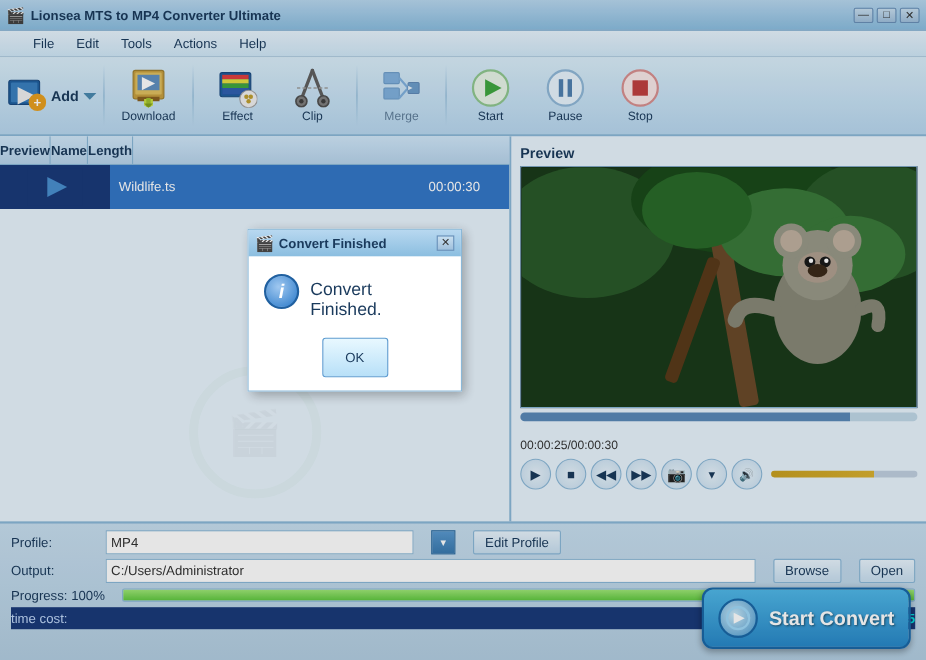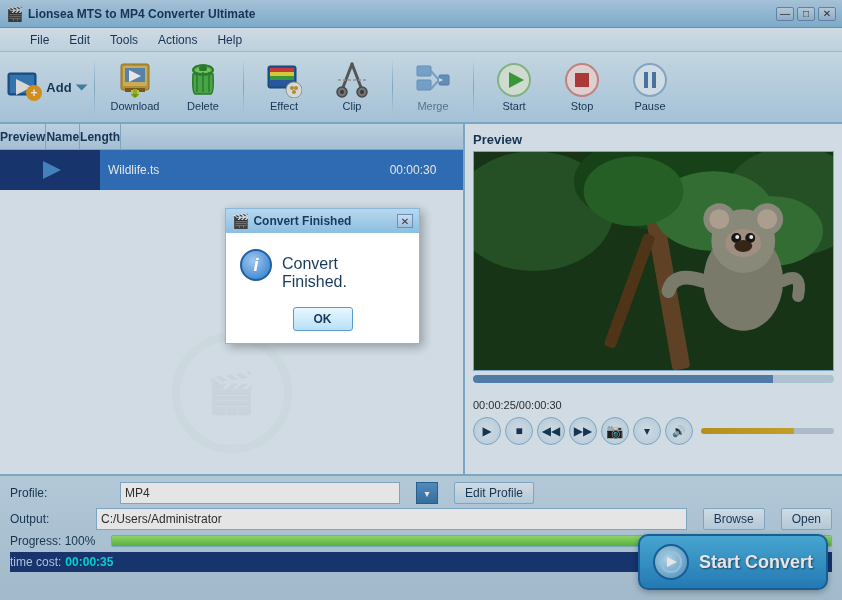--- a/index.html
+++ b/index.html
@@ -275,21 +275,21 @@
     }
     #progress-bar {
       height: 100%;
       background: linear-gradient(to bottom, #a0e878, #60c840);
       width: 100%;
     }
 
     #time-cost-bar {
       height: 20px;
       background: #1a3a7a;
-      display: flex; align-items: center; justify-content: flex-start;
+      display: flex; align-items: center; justify-content: space-between;
       font-size: 12px;
       color: #c0d8f8;
     }
     #time-cost-value { color: #00e8e8; font-weight: bold; }
 
     
     #start-convert-btn {
       position: absolute;
       right: 14px;
       bottom: 30px;
@@ -372,28 +372,28 @@
       font-style: italic;
       border: 2px solid #2060a0;
       flex-shrink: 0;
     }
     #dialog-message { font-size: 16px; color: #1a3a5c; padding-top: 6px; }
     #dialog-footer {
       display: flex; justify-content: center;
       padding: 6px 0 12px;
     }
     #dialog-ok-btn {
-      width: 60px; height: 24px;
+      width: 60px; height: 36px;
       background: linear-gradient(to bottom, #e8f8ff, #b8e0f8);
       border: 1px solid #5a9ad0;
       border-radius: 3px;
       font-size: 12px;
       color: #1a3a5c;
       cursor: pointer;
-      display: flex; align-items: center; justify-content: center; font-weight: bold;
+      display: flex; align-items: center; justify-content: center;
     }
 
     
     .watermark-circle {
       width: 120px; height: 120px;
       border-radius: 50%;
       border: 8px solid rgba(60, 160, 60, 0.3);
       display: flex; align-items: center; justify-content: center;
     }
     .watermark-inner { font-size: 40px; opacity: 0.4; }
@@ -444,35 +444,20 @@
         <polygon points="12,8 24,14 12,20" fill="white"></polygon>
         <path d="M8,26 L28,26 L28,30 L8,30 Z" fill="#8a6020"></path>
         <path d="M14,28 L22,28 L22,34 L18,36 L14,34 Z" fill="#c8e040"></path>
         <rect x="16" y="27" width="4" height="8" fill="#a0c030"></rect>
         <polygon points="14,32 22,32 18,36" fill="#80a020"></polygon>
       </svg>
     </div>
     <span class="toolbar-label">Download</span>
   </div>
 
-  <div class="toolbar-btn">
-    <div class="toolbar-icon">
-      <svg width="36" height="36" viewBox="0 0 36 36">
-        <ellipse cx="18" cy="8" rx="10" ry="5" fill="#50b850" stroke="#308830" stroke-width="1.5"></ellipse>
-        <ellipse cx="18" cy="8" rx="8" ry="3" fill="#80d860"></ellipse>
-        <path d="M8,12 Q7,30 10,32 L26,32 Q29,30 28,12 Z" fill="#50b850" stroke="#308830" stroke-width="1.5"></path>
-        <path d="M12,10 L12,30" stroke="#308830" stroke-width="1.5"></path>
-        <path d="M18,10 L18,30" stroke="#308830" stroke-width="1.5"></path>
-        <path d="M24,10 L24,30" stroke="#308830" stroke-width="1.5"></path>
-        <ellipse cx="18" cy="8" rx="10" ry="5" fill="none" stroke="#308830" stroke-width="1.5"></ellipse>
-        <rect x="14" y="4" width="8" height="5" rx="2" fill="#308830"></rect>
-      </svg>
-    </div>
-    <span class="toolbar-label">Delete</span>
-  </div>
 
   <div class="toolbar-sep"></div>
 
   <div class="toolbar-btn">
     <div class="toolbar-icon">
       <svg width="36" height="36" viewBox="0 0 36 36">
         <rect x="2" y="4" width="28" height="22" rx="2" fill="#2060a0" stroke="#1a4a80" stroke-width="1"></rect>
         <rect x="4" y="6" width="24" height="18" rx="1" fill="#1a4a8a"></rect>
         <rect x="4" y="6" width="24" height="4" fill="#e04040"></rect>
         <rect x="4" y="10" width="24" height="4" fill="#e8e040"></rect>
@@ -525,36 +510,36 @@
         <circle cx="18" cy="18" r="16" fill="#e8f4e8" stroke="#90c890" stroke-width="2"></circle>
         <polygon points="13,10 28,18 13,26" fill="#40a840"></polygon>
       </svg>
     </div>
     <span class="toolbar-label">Start</span>
   </div>
 
   <div class="toolbar-btn">
     <div class="toolbar-icon">
       <svg width="36" height="36" viewBox="0 0 36 36">
-        <circle cx="18" cy="18" r="16" fill="#f8e8e8" stroke="#d89090" stroke-width="2"></circle>
-        <rect x="11" y="11" width="14" height="14" fill="#c04040"></rect>
-      </svg>
-    </div>
-    <span class="toolbar-label">Stop</span>
-  </div>
-
-  <div class="toolbar-btn">
-    <div class="toolbar-icon">
-      <svg width="36" height="36" viewBox="0 0 36 36">
         <circle cx="18" cy="18" r="16" fill="#e8f4fd" stroke="#90b8d8" stroke-width="2"></circle>
         <rect x="12" y="10" width="4" height="16" fill="#5080b0"></rect>
         <rect x="20" y="10" width="4" height="16" fill="#5080b0"></rect>
       </svg>
     </div>
     <span class="toolbar-label">Pause</span>
+  </div>
+
+  <div class="toolbar-btn">
+    <div class="toolbar-icon">
+      <svg width="36" height="36" viewBox="0 0 36 36">
+        <circle cx="18" cy="18" r="16" fill="#f8e8e8" stroke="#d89090" stroke-width="2"></circle>
+        <rect x="11" y="11" width="14" height="14" fill="#c04040"></rect>
+      </svg>
+    </div>
+    <span class="toolbar-label">Stop</span>
   </div>
 </div>
 
 <div id="main">
 
   <div id="file-panel">
     <div id="col-headers">
       <div class="col-header col-preview">Preview</div>
       <div class="col-header col-name">Name</div>
       <div class="col-header col-length">Length</div>
@@ -633,21 +618,21 @@
       <div class="ctrl-btn">▾</div>
       <div class="ctrl-btn" style="font-size:11px;">🔊</div>
       <div id="volume-bar"></div>
     </div>
   </div>
 </div>
 
 <div id="bottom-section">
   <div class="bottom-row">
     <span class="bottom-label">Profile:</span>
-    <input class="bottom-input" type="text" style="max-width: 280px; margin-left: 24px;" value="MP4">
+    <input class="bottom-input" type="text" style="max-width: 280px;" value="MP4">
     <div class="profile-dropdown-btn">▾</div>
     <button class="action-btn">Edit Profile</button>
   </div>
 
   <div class="bottom-row">
     <span class="bottom-label">Output:</span>
     <input class="bottom-input" type="text" value="C:/Users/Administrator" style="">
     <button class="action-btn">Browse</button>
     <button class="action-btn">Open</button>
   </div>

